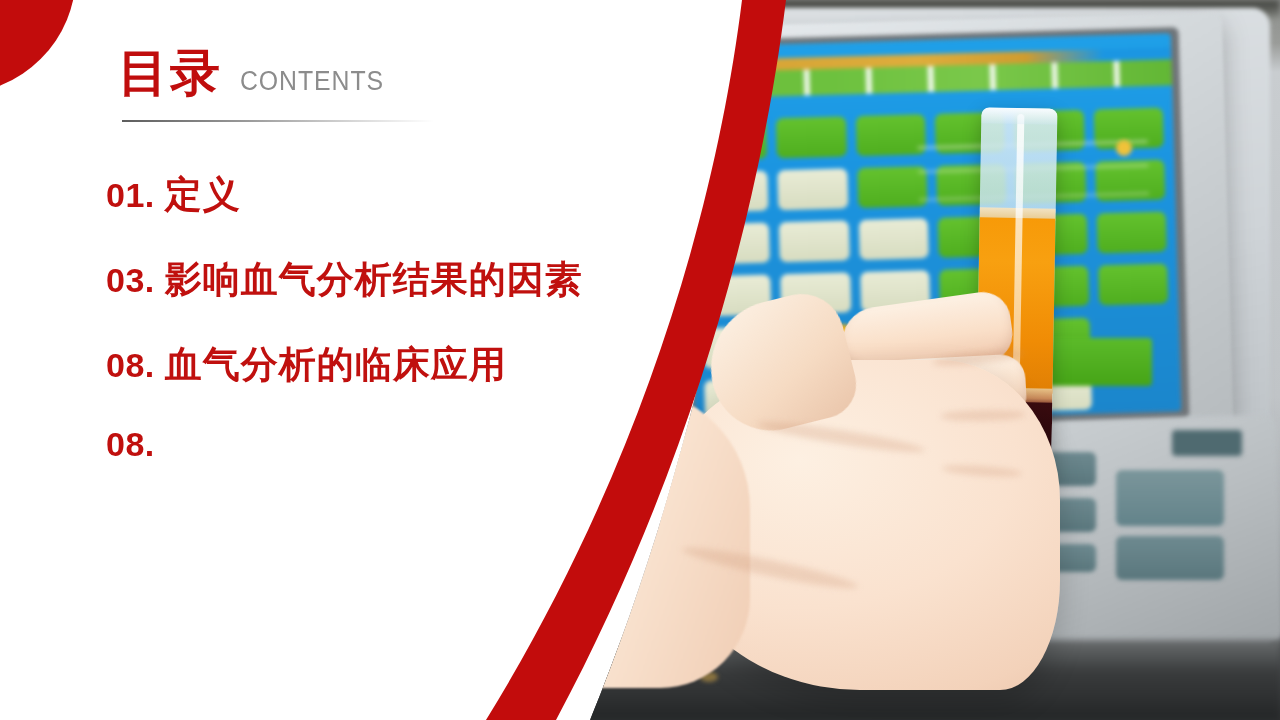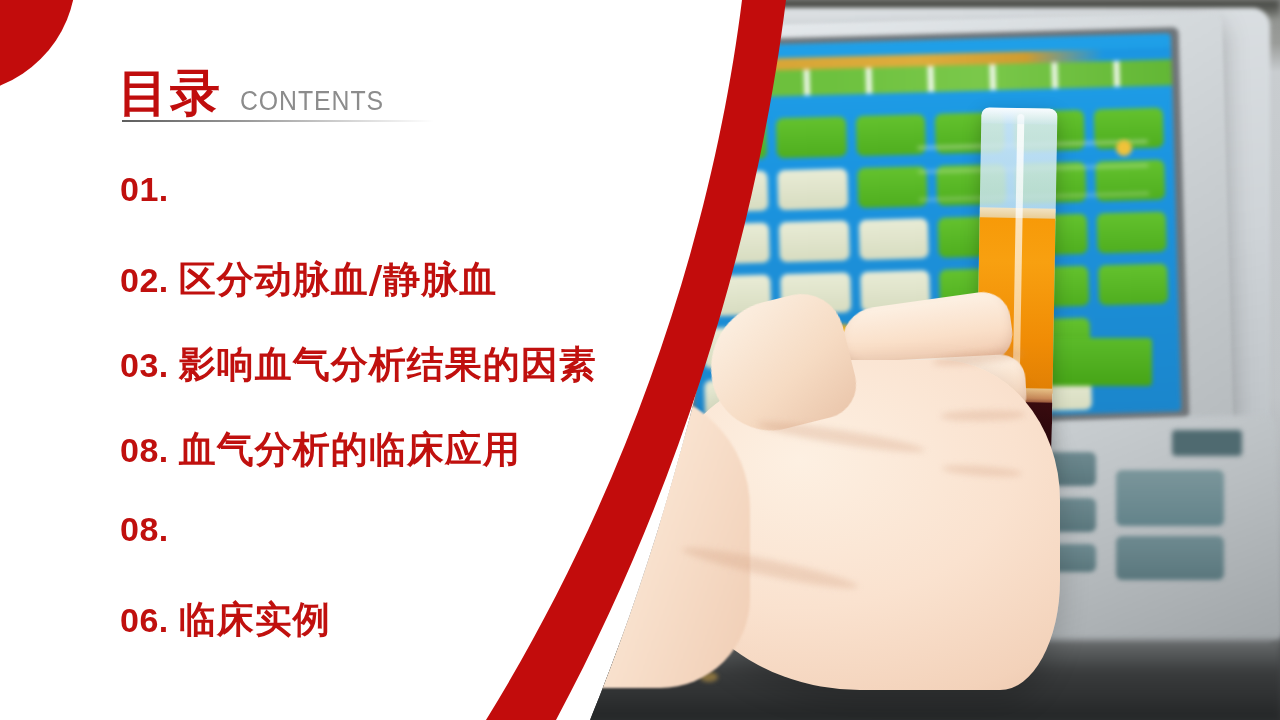--- a/index.html
+++ b/index.html
@@ -297,40 +297,39 @@
     align-items: baseline;
     gap: 18px;
   }
   #page-title {
     font-size: 50px;
     font-weight: bold;
     color: #c00d0d;
     letter-spacing: 2px;
     line-height: 1;
     font-family: "DejaVu Sans", "Liberation Sans", sans-serif;
-    margin-top: 20px;
   }
   #page-subtitle {
     font-size: 27px;
     color: #8c8c8c;
     letter-spacing: 1px;
     font-family: "Liberation Sans", sans-serif;
     transform: scaleX(.92);
     transform-origin: left bottom;
   }
   #title-divider {
     position: absolute;
     left: 122px; top: 120px;
     width: 312px; height: 2px;
     background: linear-gradient(90deg,#5d5d5d 0%, #9a9a9a 40%, #d8d8d8 75%, rgba(255,255,255,0) 100%);
   }
 
   #contents-list {
     position: absolute;
-    left: 120px; top: 170px;
+    left: 106px; top: 170px;
     width: 560px;
   }
   .contents-item {
     display: flex;
     align-items: baseline;
     gap: 10px;
     height: 85px;
     color: #c0100e;
     white-space: nowrap;
   }
@@ -449,35 +448,28 @@
 
   <div id="heading-row">
     <div id="page-title">目录</div>
     <div id="page-subtitle">CONTENTS</div>
   </div>
   <div id="title-divider"></div>
 
   <div id="contents-list">
       <div class="contents-item">
         <span class="item-number">01.</span>
-      </div>
-      <div class="contents-item">
-        <span class="item-number">02.</span>
-        <span class="item-label">区分动脉血/静脉血</span>
+        <span class="item-label">定义</span>
       </div>
       <div class="contents-item">
         <span class="item-number">03.</span>
         <span class="item-label">影响血气分析结果的因素</span>
       </div>
       <div class="contents-item">
         <span class="item-number">08.</span>
         <span class="item-label">血气分析的临床应用</span>
       </div>
       <div class="contents-item">
         <span class="item-number">08.</span>
       </div>
-      <div class="contents-item">
-        <span class="item-number">06.</span>
-        <span class="item-label">临床实例</span>
-      </div>
     </div>
 
 </div>
 
 </body></html>

